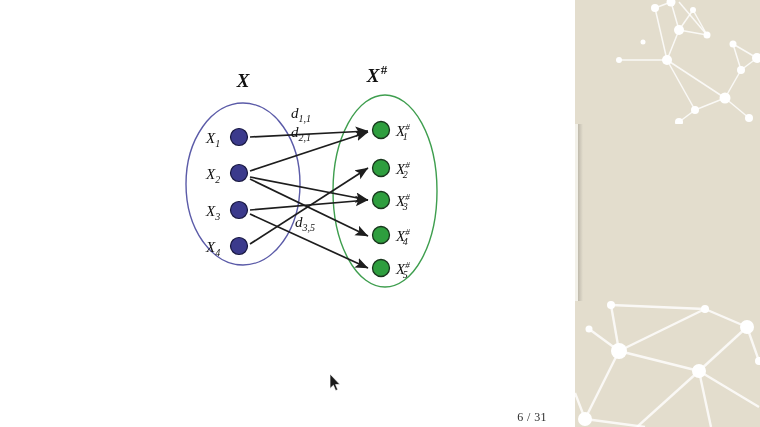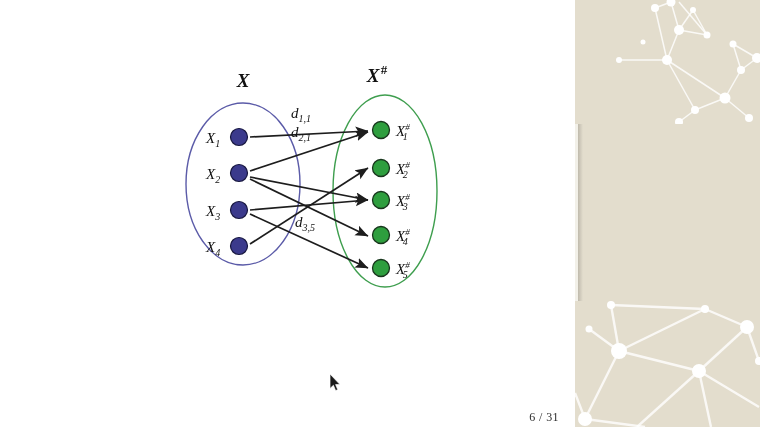--- a/index.html
+++ b/index.html
@@ -12,21 +12,21 @@
   #root{position:absolute;inset:0;width:760px;height:427px;}
 
   
   .slide{
     position:absolute;left:0;top:0;width:575px;height:427px;
     background:#ffffff;overflow:hidden;
   }
   .slide-svg{position:absolute;left:0;top:0;}
 
   .pagenum{
-    position:absolute;right:16px;bottom:2px;
+    position:absolute;right:28px;bottom:2px;
     font-family:"Liberation Serif", serif;
     font-size:12px;color:#2b2b2b;letter-spacing:.4px;
     white-space:nowrap;
   }
 
   
   .cursor{position:absolute;left:329px;top:374px;width:12px;height:18px;}
 
   
   .sidebar{

